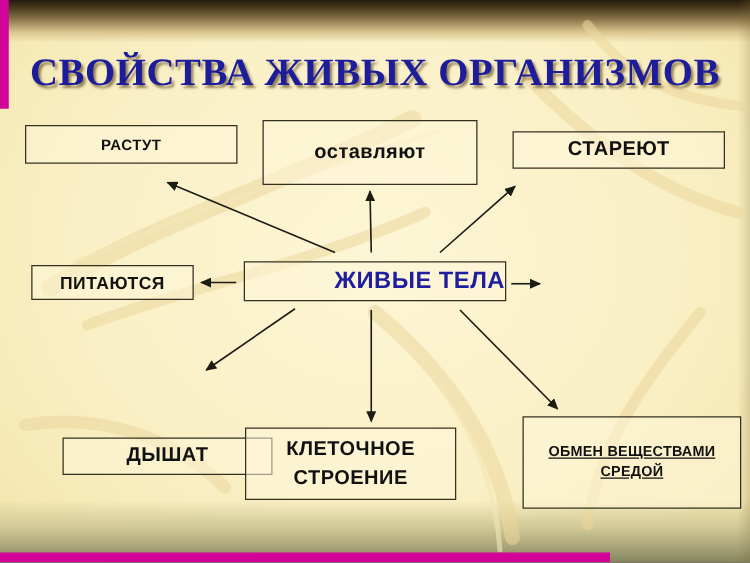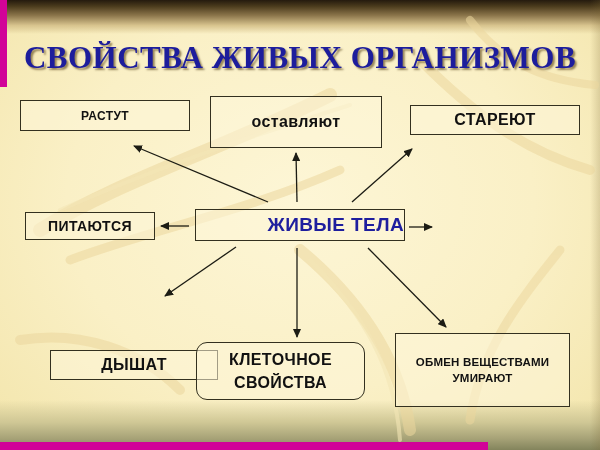--- a/index.html
+++ b/index.html
@@ -35,22 +35,22 @@
     color:#111;font-weight:bold;text-align:center;letter-spacing:0.4px;
   }
   .node .line{display:block;}
   .n-grow      {left:20px;  top:100px; width:170px; height:31px; font-size:12px;}
   .n-offspring {left:210px; top:96px;  width:172px; height:52px; font-size:16px; line-height:1.45;}
   .n-age       {left:410px; top:105px; width:170px; height:30px; font-size:16px;}
   .n-feed      {left:25px;  top:212px; width:130px; height:28px; font-size:14px;}
   .n-center    {left:195px; top:209px; width:210px; height:32px; font-size:19px; color:#1e1e9e;align-items:flex-end;}
   .n-die       {left:437px; top:212px; width:142px; height:30px; font-size:16px;}
   .n-breathe   {left:50px;  top:302px; width:168px; height:30px; font-size:16px;margin-top:48px;}
-  .n-cellular  {left:196px; top:342px; width:169px; height:58px; font-size:16px; line-height:1.45;border-radius:11px;}
-  .n-metabolism{left:395px; top:333px; width:175px; height:74px; font-size:11.5px; line-height:1.42; letter-spacing:0.2px;}
+  .n-cellular  {left:196px; top:342px; width:169px; height:58px; font-size:16px; line-height:1.45;}
+  .n-metabolism{left:418px; top:333px; width:175px; height:74px; font-size:11.5px; line-height:1.42; letter-spacing:0.2px;text-decoration:underline;}
   .arrows{position:absolute;inset:0;z-index:4;}
 </style>
 </head>
 <body>
 
 <div class="slide">
 
   <div class="band-top"></div>
   <div class="band-bottom"></div>
   <div class="band-right"></div>
@@ -111,24 +111,24 @@
     <span class="line">ЖИВЫЕ ТЕЛА</span>
   </div>
 
 
   <div class="node n-breathe">
     <span class="line">ДЫШАТ</span>
   </div>
 
   <div class="node n-cellular">
     <span class="line">КЛЕТОЧНОЕ</span>
-    <span class="line">СВОЙСТВА</span>
+    <span class="line">СТРОЕНИЕ</span>
   </div>
 
   <div class="node n-metabolism">
     <span class="line">ОБМЕН ВЕЩЕСТВАМИ</span>
-    <span class="line">УМИРАЮТ</span>
+    <span class="line">СРЕДОЙ</span>
   </div>
 
   <div class="stripe-left"></div>
   <div class="stripe-bottom"></div>
 
 </div>
 
 </body></html>

